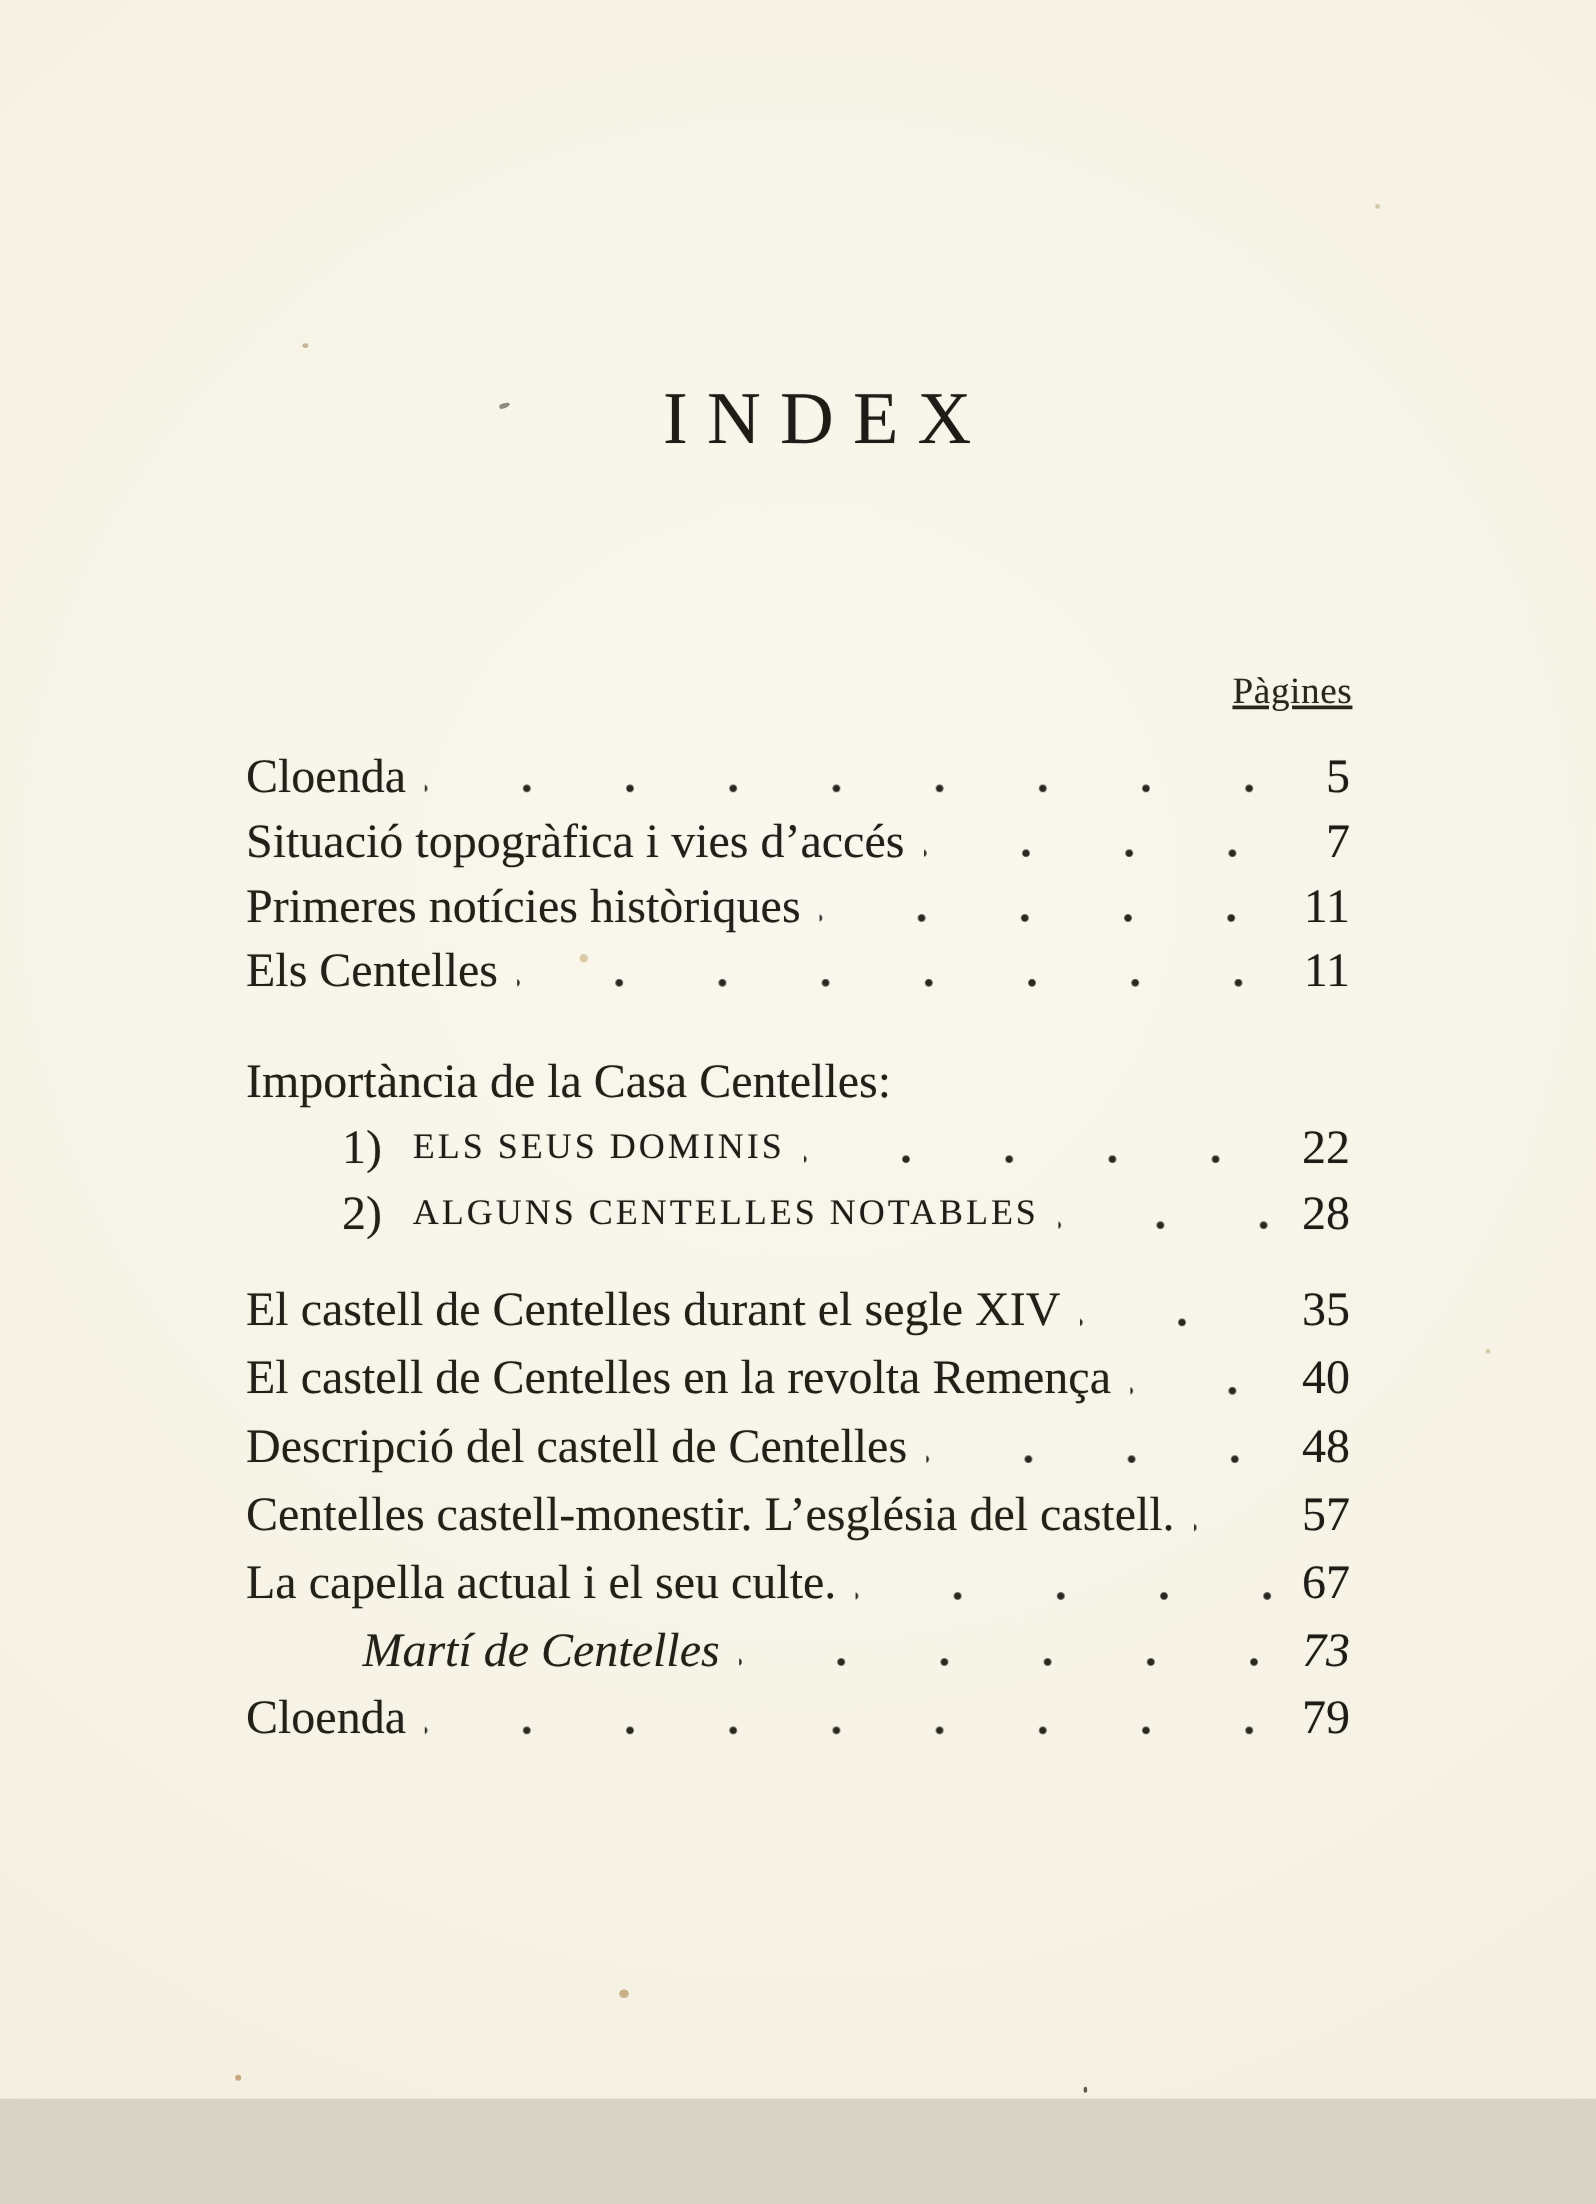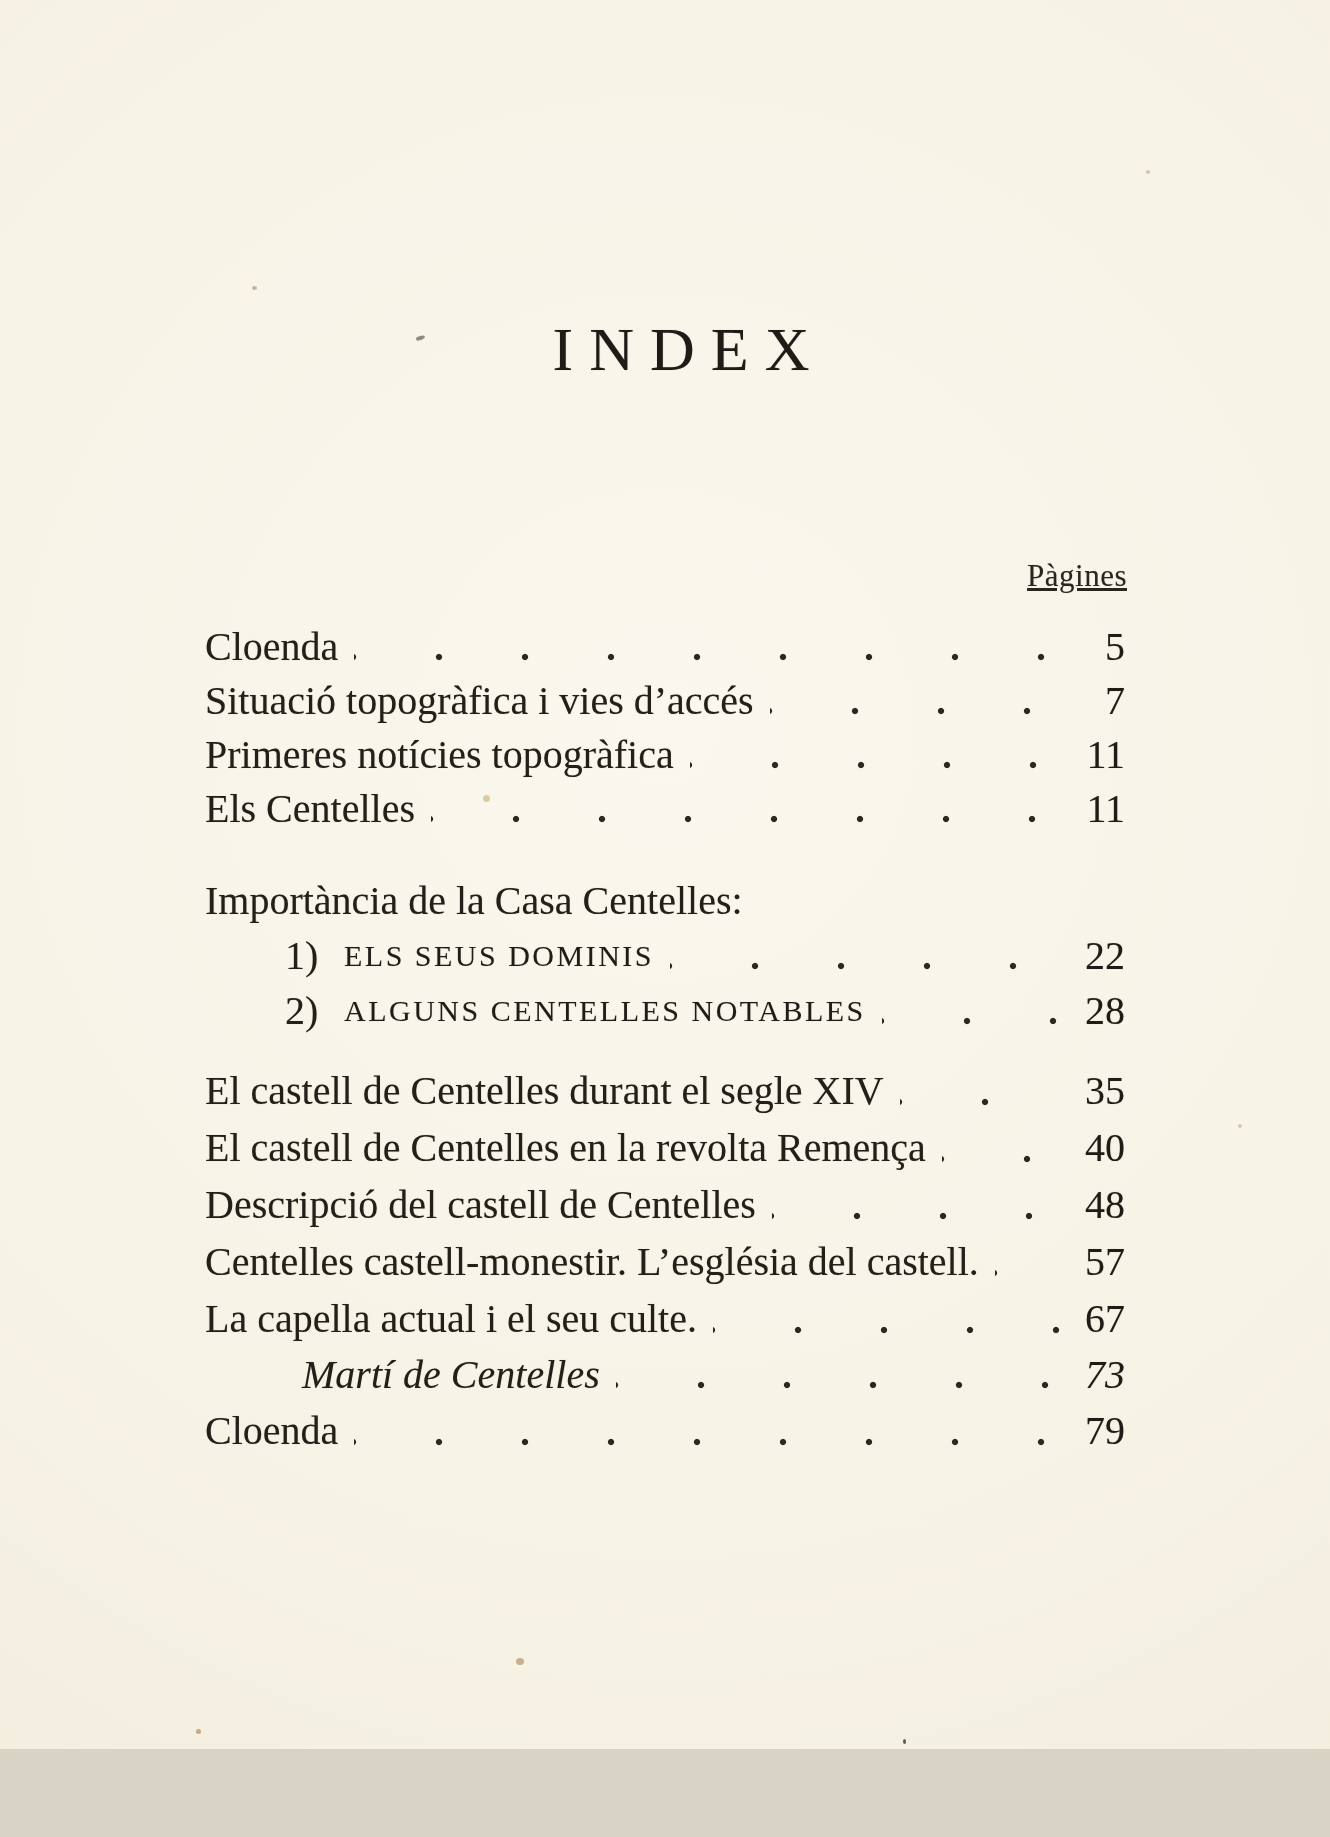--- a/index.html
+++ b/index.html
@@ -122,21 +122,21 @@
       <span class="pagenum">5</span>
     </div>
 
     <div class="row g1">
       <span>Situació topogràfica i vies d’accés</span>
       <span class="dots"></span>
       <span class="pagenum">7</span>
     </div>
 
     <div class="row g1">
-      <span>Primeres notícies topogràfica</span>
+      <span>Primeres notícies històriques</span>
       <span class="dots"></span>
       <span class="pagenum">11</span>
     </div>
 
     <div class="row g1">
       <span>Els Centelles</span>
       <span class="dots"></span>
       <span class="pagenum">11</span>
     </div>
 

